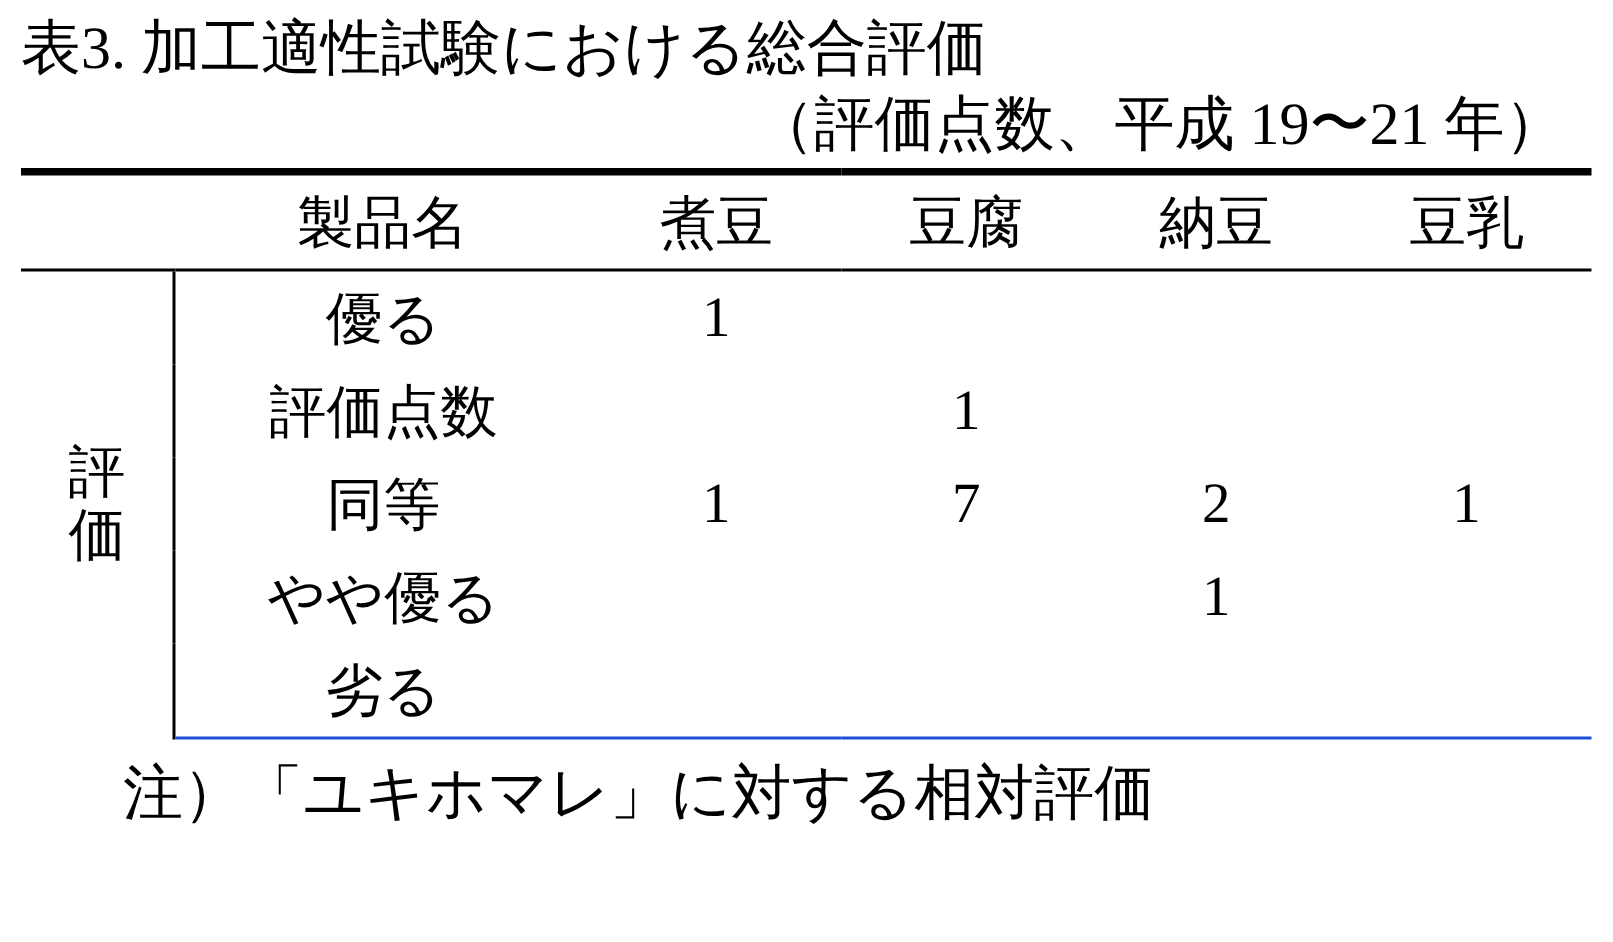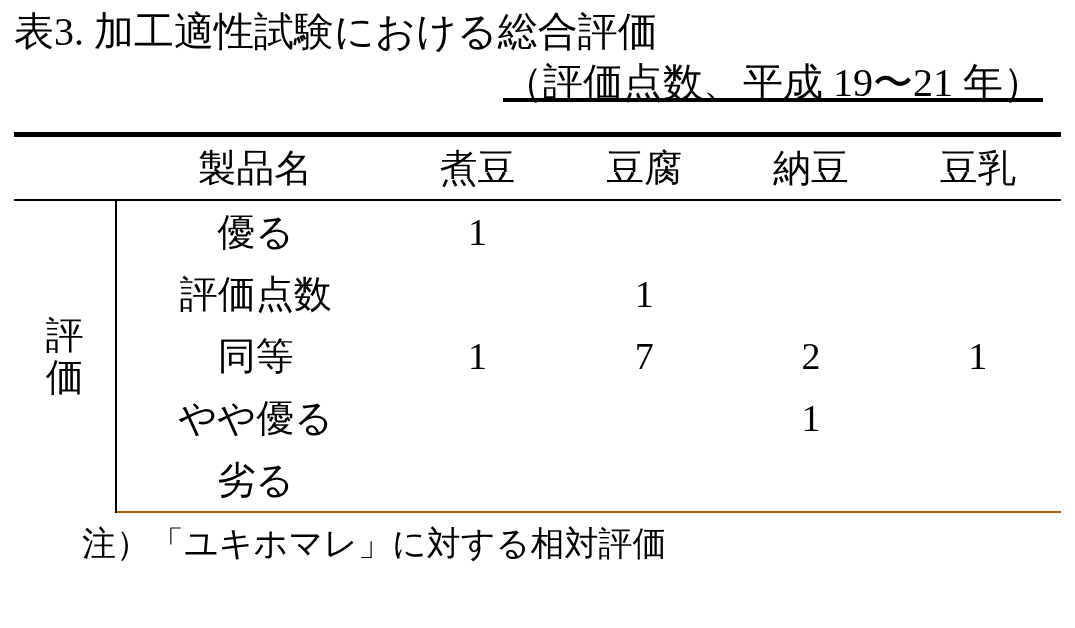--- a/index.html
+++ b/index.html
@@ -28,26 +28,25 @@
     line-height: 1.28;
   }
   .title-line-1 {
     text-align: left;
     white-space: nowrap;
   }
   .title-line-2 {
     text-align: right;
     white-space: nowrap;
     padding-right: 18px;
-    text-decoration: underline;
   }
 
   
   .table-wrap {
-    margin-top: 24px;
+    margin-top: 4px;
   }
   table.grade-table {
     border-collapse: collapse;
     width: 100%;
     font-size: 38px;
     table-layout: fixed;
   }
   table.grade-table td,
   table.grade-table th {
     padding: 0;
@@ -61,21 +60,21 @@
   col.c-label  { width: 250px; }
   col.c-data   { width: 150px; }
 
   
   tr.head-row > * {
     border-top: 5px solid #000;
     border-bottom: 2px solid #000;
     height: 70px;
   }
   tr.last-body-row > * {
-    border-bottom: 2px solid #a16207;
+    border-bottom: 2px solid #1d4ed8;
   }
   td.axis-cell {
     border-right: 2px solid #000;
     font-size: 38px;
     line-height: 1.1;
   }
   td.axis-cell .axis-text {
     display: block;
   }
   td.head-axis-blank {
@@ -83,21 +82,21 @@
   }
   .label-cell {
     text-align: center;
     white-space: nowrap;
   }
   .num-cell { }
 
   
   .note {
     margin-top: 8px;
-    font-size: 34px;
+    font-size: 40px;
     padding-left: 68px;
     white-space: nowrap;
   }
 </style>
 </head>
 <body>
 
 <div class="page">
 
   <div class="title-block">

